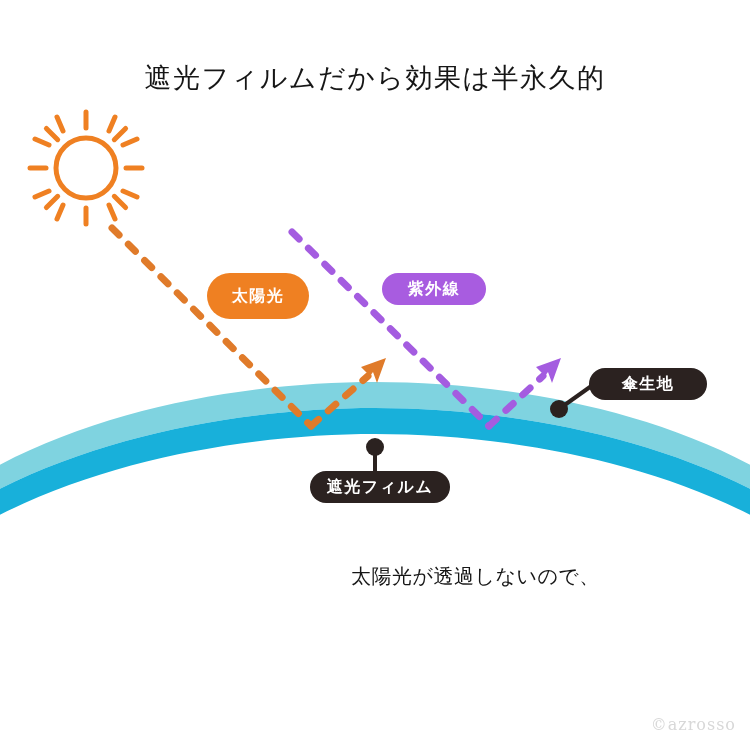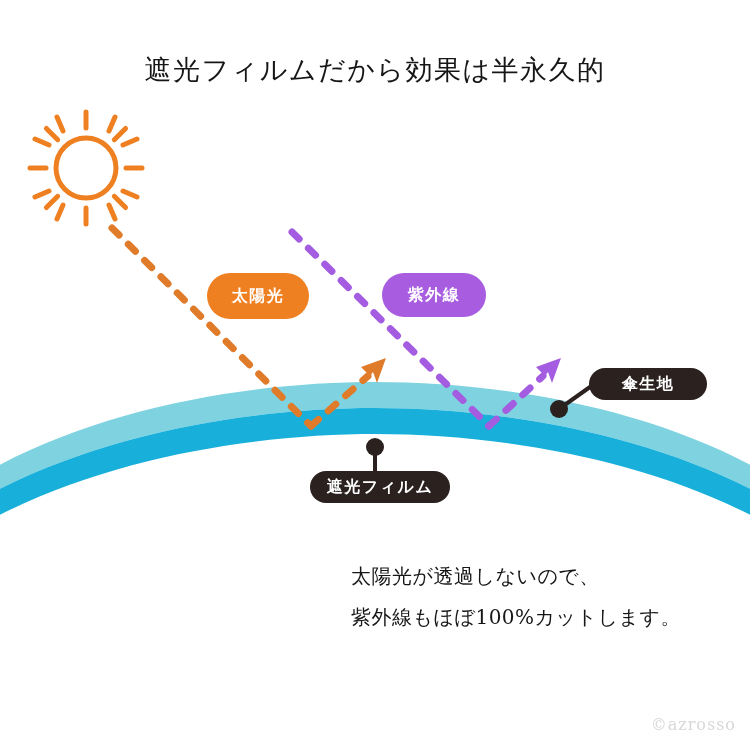--- a/index.html
+++ b/index.html
@@ -15,21 +15,21 @@
     width:750px;height:750px;
     background:#ffffff;
   }
   #scene{
     position:absolute;
     left:0;top:0;
     width:750px;height:750px;
   }
   .ttl{
     position:absolute;
-    left:0;top:52px;
+    left:0;top:60px;
     width:750px;
     text-align:center;
     font-size:27px;
     letter-spacing:1.5px;
     color:#161616;
     font-family:"DejaVu Sans","Liberation Sans",sans-serif;
     font-weight:400;
     white-space:nowrap;
   }
   .pill{
@@ -46,21 +46,21 @@
     white-space:nowrap;
   }
   #pill-sun{
     left:207px;top:273px;
     width:102px;height:46px;
     background:#ef8022;
     text-align:right;
   }
   #pill-uv{
     left:382px;top:273px;
-    width:104px;height:44px;
+    width:104px;height:32px;
     background:#a85ce0;
   }
   .tag{
     position:absolute;
     display:flex;
     align-items:center;
     justify-content:center;
     border-radius:999px;
     background:#2b2220;
     color:#ffffff;
@@ -169,18 +169,17 @@
   <div class="ttl">遮光フィルムだから効果は半永久的</div>
 
   <div class="pill" id="pill-sun">太陽光</div>
   <div class="pill" id="pill-uv">紫外線</div>
 
   <div class="tag" id="tag-film">遮光フィルム</div>
   <div class="tag" id="tag-fabric">傘生地</div>
 
   <div class="desc">
     <div>太陽光が透過しないので、</div>
-    <div>紫外線もほぼ100%カットします。</div>
   </div>
 
   <div class="wm">©azrosso</div>
 
 </div>
 
 </body></html>

